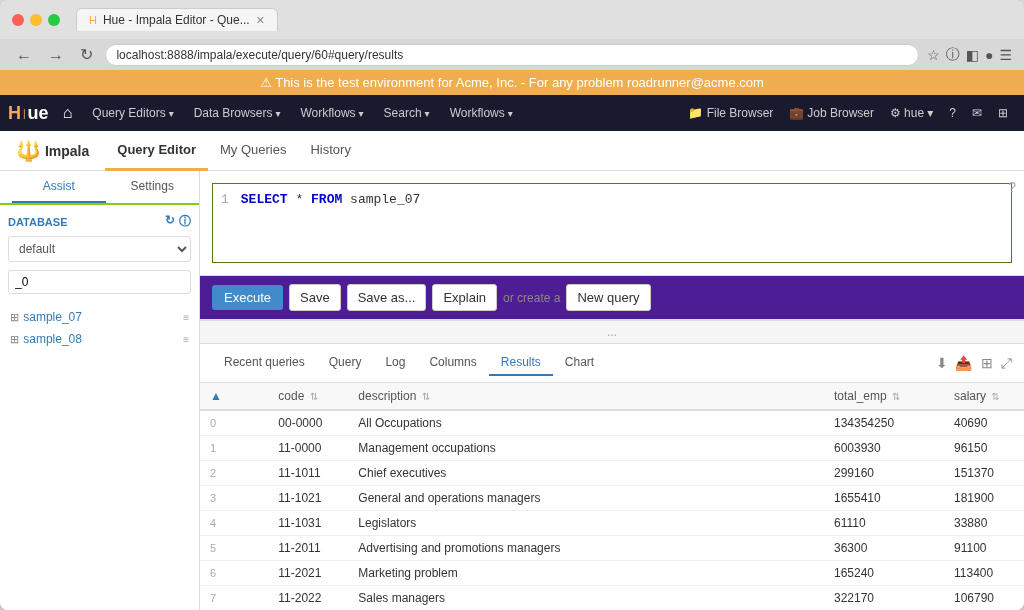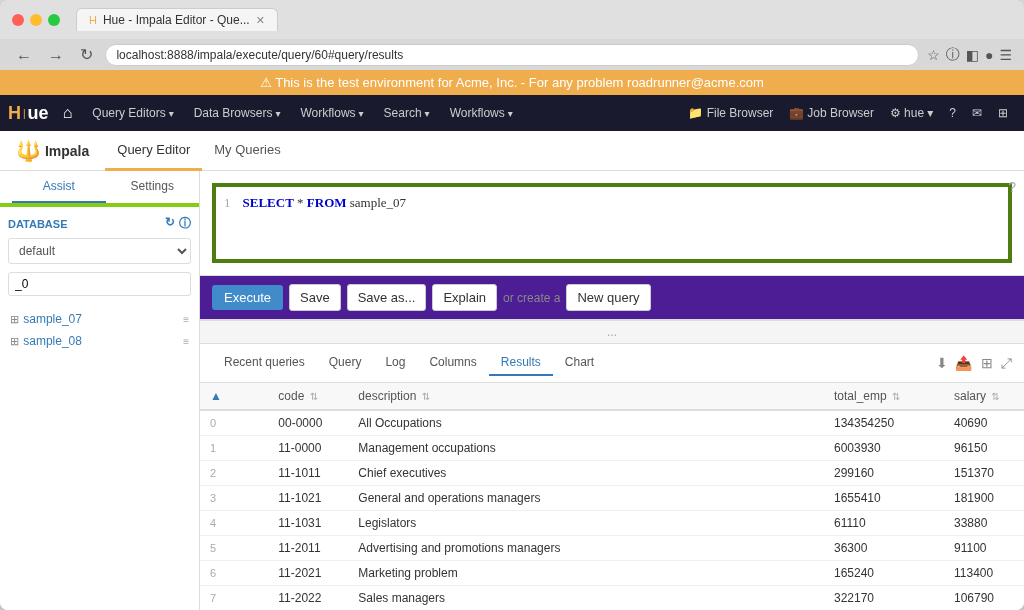--- a/index.html
+++ b/index.html
@@ -38,49 +38,49 @@
     .nav-item { color: #ccc; font-size: 12px; padding: 0 10px; cursor: pointer; height: 36px; display: flex; align-items: center; gap: 3px; }
     .nav-item .arrow { font-size: 10px; }
     .nav-spacer { flex: 1; }
     .nav-right { display: flex; align-items: center; }
     .nav-right-item { color: #ccc; font-size: 12px; padding: 0 8px; cursor: pointer; height: 36px; display: flex; align-items: center; gap: 3px; }
 
     
     .sub-nav { background: white; border-bottom: 1px solid #ddd; display: flex; align-items: center; padding: 0 16px; height: 40px; }
     .impala-logo { display: flex; align-items: center; color: #f0ad4e; font-size: 20px; margin-right: 16px; }
     .sub-nav-item { padding: 10px 12px; font-size: 13px; color: #555; cursor: pointer; border-bottom: 3px solid transparent; height: 40px; display: flex; align-items: center; }
-    .sub-nav-item.active { color: #333; font-weight: 400; border-bottom: 3px solid #f0ad4e; }
+    .sub-nav-item.active { color: #333; font-weight: 700; border-bottom: 3px solid #f0ad4e; }
 
     
     .main-area { flex: 1; display: flex; overflow: hidden; background: #f5f5f5; }
 
     
     .left-panel { width: 200px; background: white; border-right: 1px solid #ddd; display: flex; flex-direction: column; overflow: hidden; }
-    .left-tabs { display: flex; border-bottom: 4px solid #84cc16; padding-left: 12px; }
+    .left-tabs { display: flex; border-bottom: 2px solid #84cc16; padding-left: 12px; }
     .left-tab { flex: 1; text-align: center; padding: 8px; font-size: 12px; color: #555; cursor: pointer; }
     .left-tab.active { color: #337ab7; border-bottom: 2px solid #337ab7; }
     .db-section { padding: 8px; }
     .db-label { font-size: 11px; font-weight: bold; color: #337ab7; display: flex; align-items: center; justify-content: space-between; margin-bottom: 6px; }
     .db-icons { display: flex; gap: 4px; }
     .db-icon { font-size: 12px; color: #337ab7; cursor: pointer; }
     .db-select { width: 100%; border: 1px solid #ddd; border-radius: 3px; padding: 4px 6px; font-size: 12px; color: #555; background: white; }
     .db-search { margin-top: 8px; padding: 4px 6px; border: 1px solid #ddd; border-radius: 3px; font-size: 12px; width: 100%; }
     .table-list { padding: 4px 8px; overflow-y: auto; flex: 1; }
     .table-item { display: flex; align-items: center; gap: 6px; padding: 4px 2px; font-size: 12px; color: #337ab7; cursor: pointer; justify-content: space-between; }
     .table-item-left { display: flex; align-items: center; gap: 4px; }
     .table-icon { font-size: 11px; color: #888; }
     .table-menu { font-size: 10px; color: #aaa; }
 
     
     .right-panel { flex: 1; display: flex; flex-direction: column; overflow: hidden; }
 
     
     .query-editor-area { background: white; border-bottom: 1px solid #ddd; padding: 12px; position: relative; }
     .help-icon { position: absolute; top: 8px; right: 8px; color: #aaa; font-size: 14px; cursor: pointer; }
-    .editor-content { border: 4px solid #4d7c0f; background: white; min-height: 80px; padding: 8px; font-family: Liberation Serif, serif; font-size: 13px; color: #333; }
+    .editor-content { border: 1px solid #4d7c0f; background: white; min-height: 80px; padding: 8px; font-family: Liberation Mono, monospace; font-size: 13px; color: #333; }
     .line-num { color: #aaa; margin-right: 12px; user-select: none; }
     .keyword { color: #0000cc; font-weight: bold; }
     .operator { color: #333; }
     .table-name { color: #333; }
 
     
     .toolbar { display: flex; align-items: center; gap: 6px; padding: 8px 12px; background: #4c1d95; border-bottom: 1px solid #ddd; }
     .btn-execute { background: #428bca; color: white; border: none; border-radius: 3px; padding: 5px 12px; font-size: 13px; cursor: pointer; }
     .btn-default { background: white; color: #333; border: 1px solid #ccc; border-radius: 3px; padding: 5px 10px; font-size: 13px; cursor: pointer; }
     .or-create { color: #888; font-size: 12px; }
@@ -207,20 +207,23 @@
     <div class="sub-nav">
       <div class="impala-logo">
         <span style="font-size:20px;color:#f0ad4e;">🔱</span>
         <span style="font-size:14px;font-weight:600;color:#333;margin-left:4px;">Impala</span>
       </div>
       <div class="sub-nav-item active">
         <span>Query Editor</span>
       </div>
       <div class="sub-nav-item">
         <span>My Queries</span>
+      </div>
+      <div class="sub-nav-item">
+        <span>History</span>
       </div>
     </div>
 
     <div class="main-area">
 
       <div class="left-panel">
         <div class="left-tabs">
           <div class="left-tab active">
             <span>Assist</span>
           </div>

